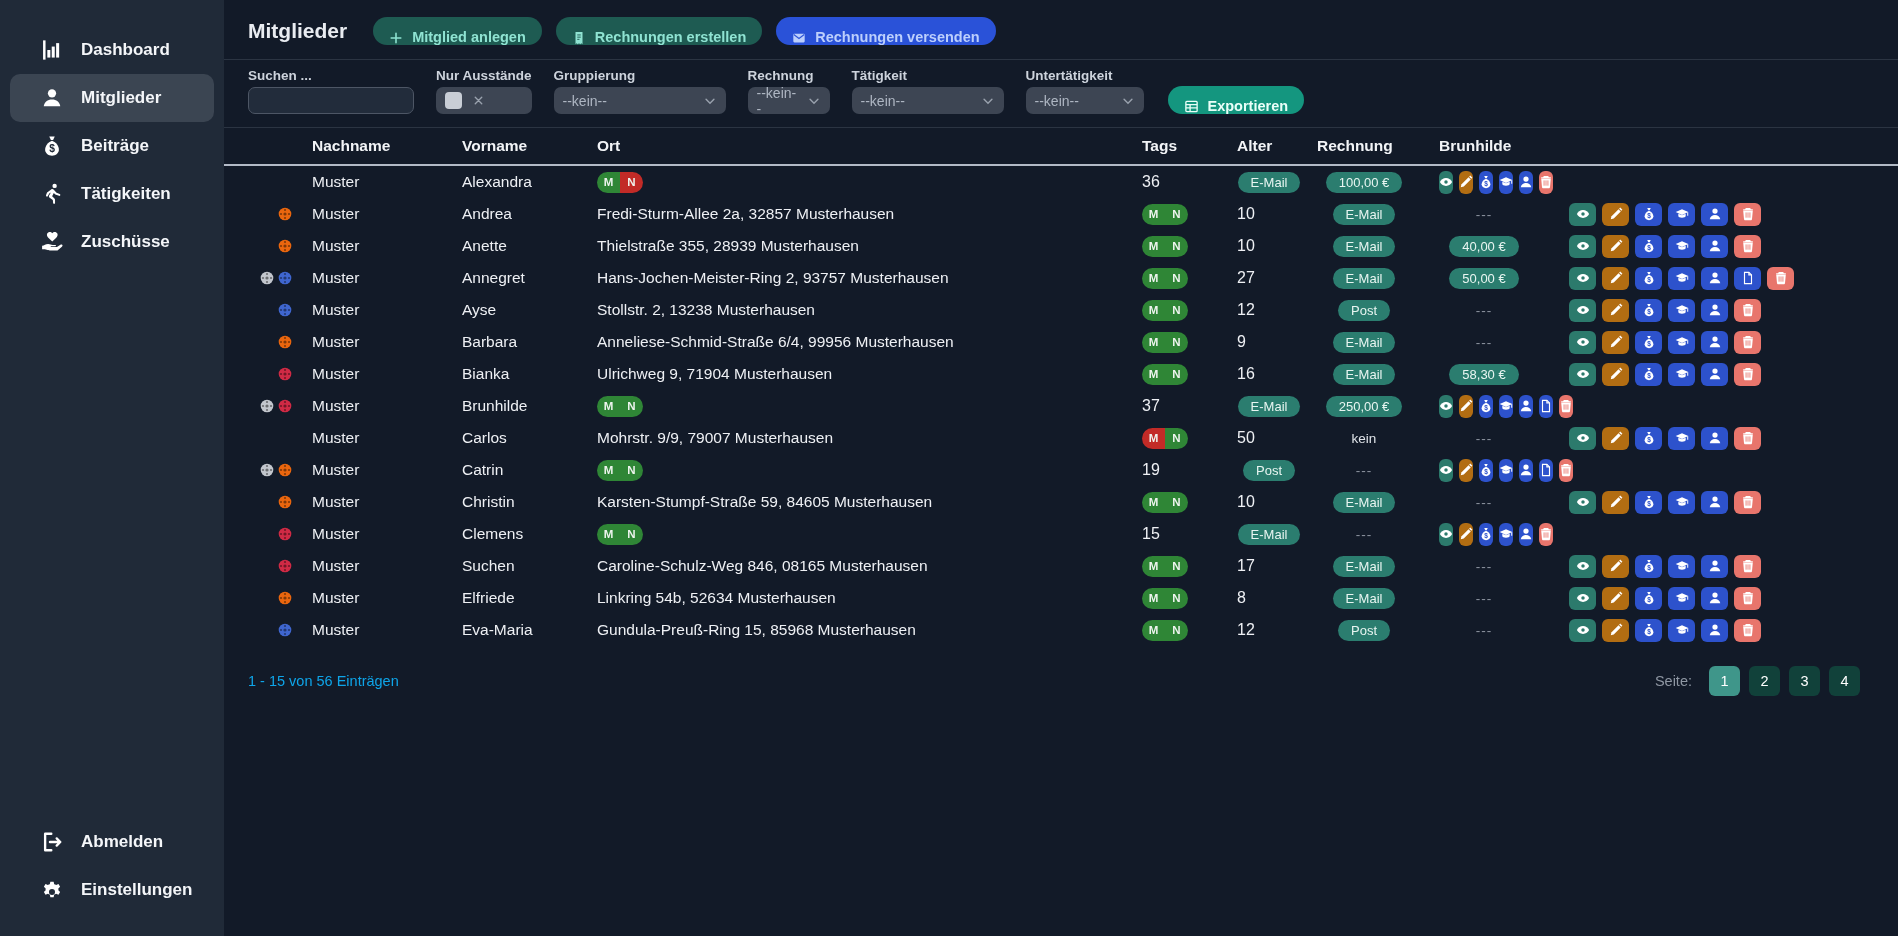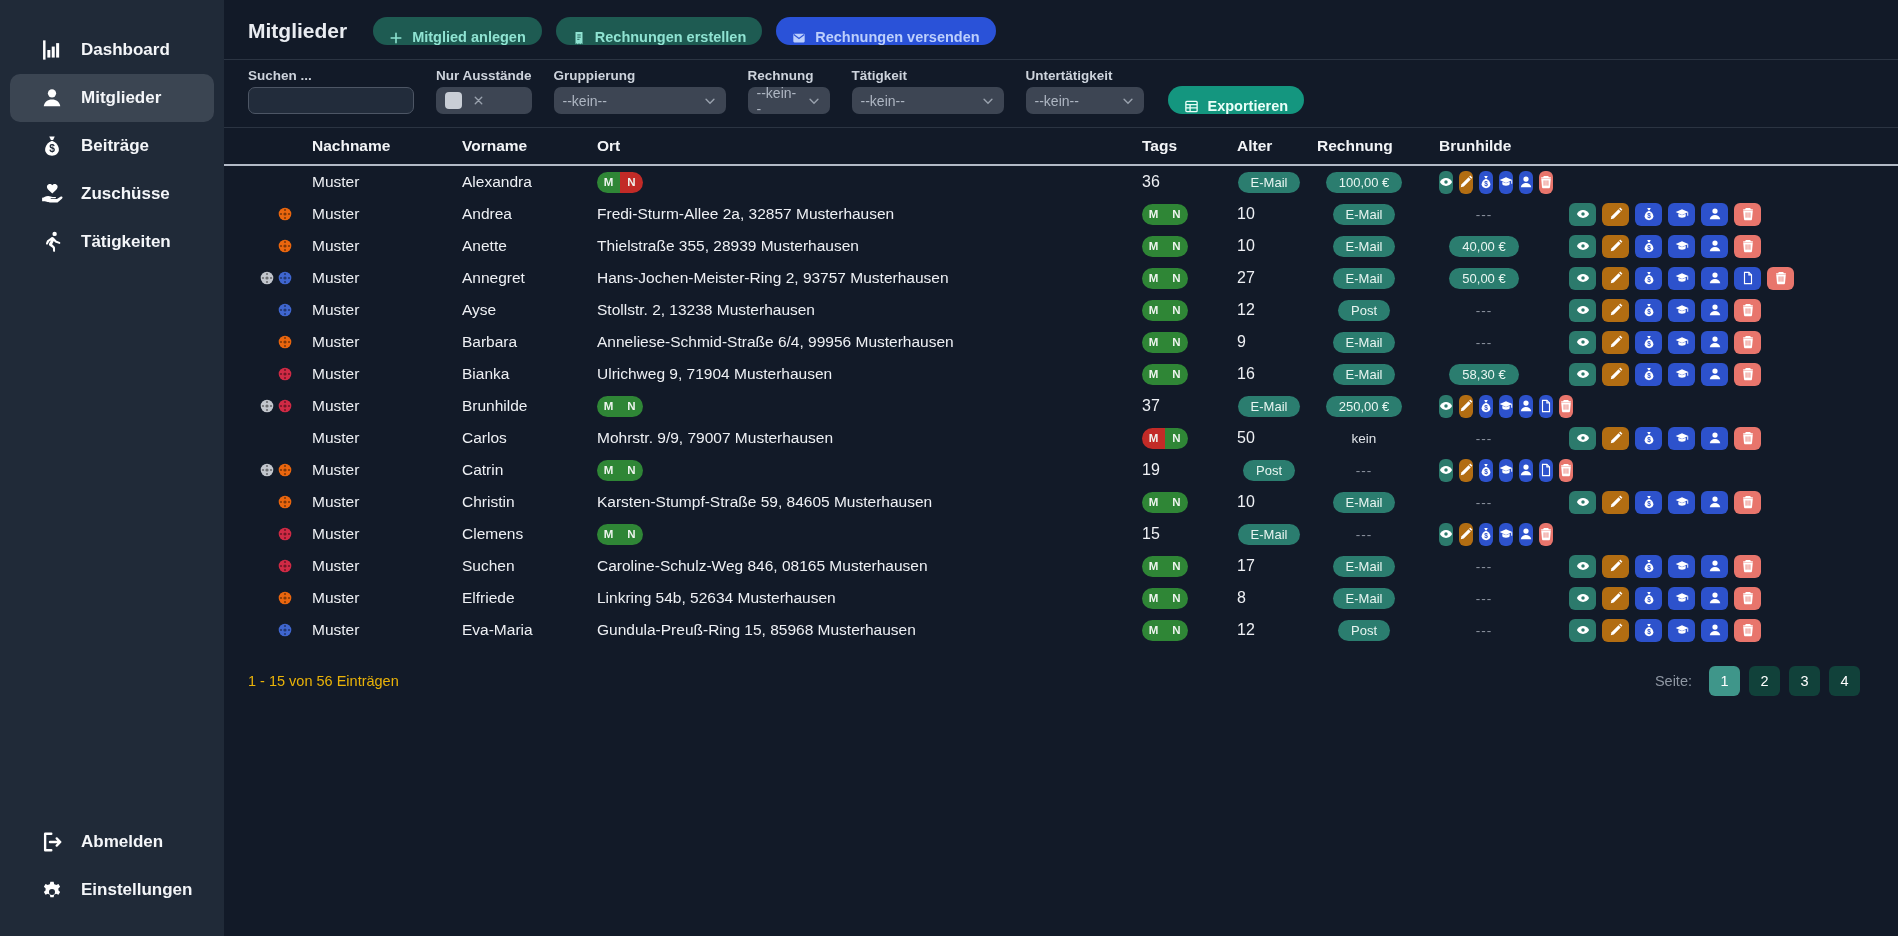--- a/index.html
+++ b/index.html
@@ -71,21 +71,21 @@
   .plain-val { font-size:13.5px; color:#dfe3e8; }
   .dash { font-size:13.5px; color:#8e96a2; letter-spacing:1px; }
   .cell.actions { display:flex; gap:6px; padding-left:20px; }
   .act-btn { width:27px; height:23px; border:none; border-radius:6px; display:flex;
     align-items:center; justify-content:center; cursor:pointer; color:#fff; padding:0; }
   .act-btn svg { width:14px; height:14px; }
 
   
   .pager { display:flex; align-items:center; justify-content:space-between;
     padding:20px 38px 0 24px; }
-  .pager-summary { font-size:14.5px; color:#eab308; }
+  .pager-summary { font-size:14.5px; color:#0ea5e9; }
   .pager-right { display:flex; align-items:center; gap:9px; }
   .pager-label { font-size:14.5px; color:#8f97a3; margin-right:8px; }
   .page-btn { width:31px; height:30px; border:none; border-radius:6px; color:#ffffff;
     font-size:14.5px; font-family:inherit; cursor:pointer; }
 </style>
 </head>
 <body>
 
 <div class="app">
 
@@ -117,34 +117,34 @@
               <path d="M6 1h4l-1.2 2.6H7.2z"></path>
               <path d="M8 4.2C4.9 5.4 3 8 3 10.7 3 13.1 5.2 15 8 15s5-1.9 5-4.3C13 8 11.1 5.4 8 4.2z"></path>
               <text x="8" y="12.2" font-size="7.5" text-anchor="middle" fill="#202a38" font-weight="bold">$</text>
             </svg>
           </span>
           <span>Beiträge</span>
         </div>
         <div class="nav-item">
           <span class="nav-icon">
             <svg viewBox="0 0 16 16" fill="currentColor">
+              <circle cx="9.9" cy="2.1" r="1.6"></circle>
+              <path d="M4.4 6.9l3-2.2c.6-.4 1.4-.3 1.9.2l2 2.1 2.3 1c.9.4.4 1.7-.5 1.3l-2.7-1-1.1-1-1.2 2.4 1.7 1.6c.3.3.4.6.4 1v2.2c0 .9-1.3.9-1.4 0l-.2-2.1-2.3-1.7c-.6-.5-.7-1.2-.3-1.8l1.2-2-1.2.8-1 1.8c-.5.9-1.7.2-1.3-.7z"></path>
+            </svg>
+          </span>
+          <span>Tätigkeiten</span>
+        </div>
+        <div class="nav-item">
+          <span class="nav-icon">
+            <svg viewBox="0 0 16 16" fill="currentColor">
               <path d="M8.2 1.7c.9-1.4 3-1.3 3.7.2.5 1.1 0 2.3-1 3.2L8.2 7.6 5.5 5.1c-1-.9-1.5-2.1-1-3.2.7-1.5 2.8-1.6 3.7-.2z"></path>
               <path d="M.8 10.7c1.6 0 2.5-1.2 4.4-1.2 1.4 0 2.1.6 3.3.6h1.9c.7 0 .7 1 0 1H7.3c-.4 0-.4.6 0 .6h4.3l2.5-1.7c1.2-.8 2.2.6 1.1 1.5l-3.2 2.6H6.4c-1.5 0-2.5-.8-5.6-.8z"></path>
             </svg>
           </span>
           <span>Zuschüsse</span>
-        </div>
-        <div class="nav-item">
-          <span class="nav-icon">
-            <svg viewBox="0 0 16 16" fill="currentColor">
-              <circle cx="9.9" cy="2.1" r="1.6"></circle>
-              <path d="M4.4 6.9l3-2.2c.6-.4 1.4-.3 1.9.2l2 2.1 2.3 1c.9.4.4 1.7-.5 1.3l-2.7-1-1.1-1-1.2 2.4 1.7 1.6c.3.3.4.6.4 1v2.2c0 .9-1.3.9-1.4 0l-.2-2.1-2.3-1.7c-.6-.5-.7-1.2-.3-1.8l1.2-2-1.2.8-1 1.8c-.5.9-1.7.2-1.3-.7z"></path>
-            </svg>
-          </span>
-          <span>Tätigkeiten</span>
         </div>
       </div>
     <div id="nav-footer" class="sidebar-footer">
         <div class="nav-item">
           <span class="nav-icon">
             <svg viewBox="0 0 16 16" fill="none" stroke="currentColor" stroke-width="1.7" stroke-linecap="round" stroke-linejoin="round">
               <path d="M7.5 2H3v12h4.5"></path>
               <path d="M6.5 8H14m0 0l-2.6-2.6M14 8l-2.6 2.6"></path>
             </svg>
           </span>

